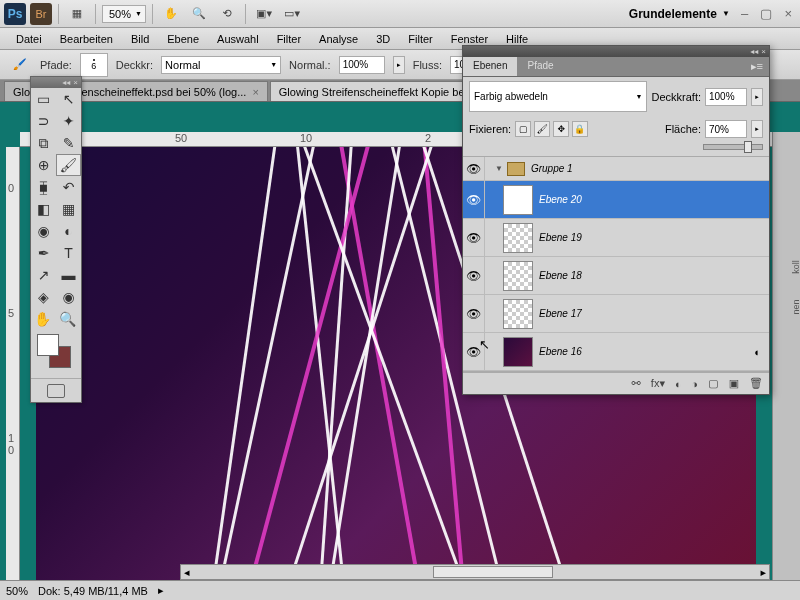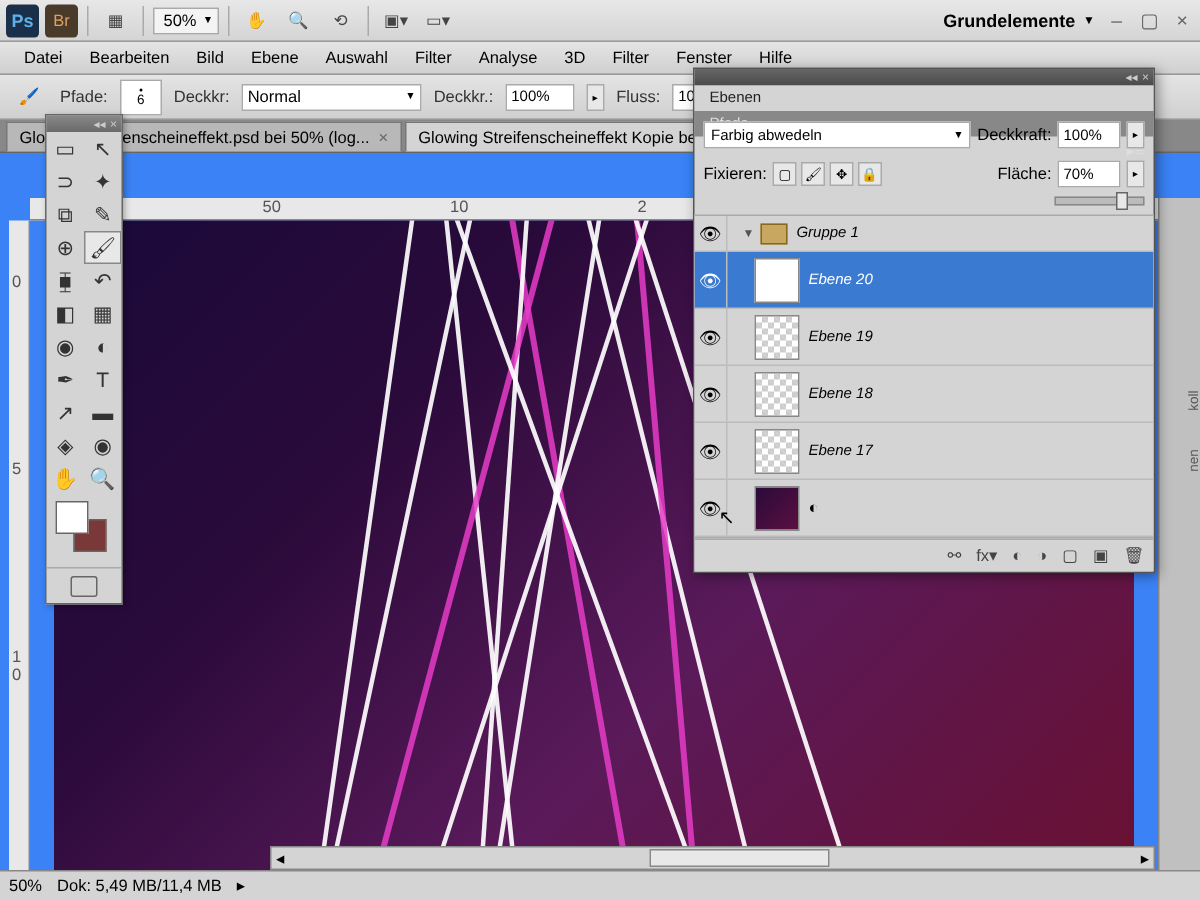--- a/index.html
+++ b/index.html
@@ -22,46 +22,46 @@
 .optbar input[type=text] { width: 46px; height: 18px; border: 1px solid #aaa; background: white; padding: 0 3px; font-size: 10px; }
 .optbar .dd { width: 120px; height: 18px; border: 1px solid #aaa; background: white; padding: 0 3px; position: relative; display: flex; align-items: center; }
 .optbar .dd::after { content: "▼"; font-size: 7px; position: absolute; right: 3px; }
 .brush-prev { width: 28px; height: 24px; border: 1px solid #aaa; background: white; display: flex; flex-direction: column; align-items: center; justify-content: center; position: relative; }
 .brush-dot { width: 2px; height: 2px; background: black; border-radius: 50%; }
 .brush-num { font-size: 9px; }
 .tabsrow { height: 22px; background: #888; display: flex; align-items: flex-end; padding-left: 4px; border-bottom: 1px solid #666; }
 .doctab { height: 20px; padding: 3px 8px; background: #b8b8b8; border: 1px solid #777; border-bottom: none; margin-right: 2px; display: flex; align-items: center; gap: 6px; font-size: 10px; cursor: pointer; }
 .doctab.active { background: #d4d4d4; }
 .doctab .close { color: #666; cursor: pointer; }
-.workarea { position: absolute; top: 102px; left: 0; right: 0; bottom: 20px; background: #3b82f6; }
+.workarea { position: absolute; top: 102px; left: 0; right: 0; bottom: 20px; background: #0f766e; }
 .toolbox { position: absolute; left: 30px; top: 76px; width: 52px; background: #d4d4d4; border: 1px solid #666; box-shadow: 1px 1px 4px rgba(0,0,0,.3); z-index: 10; }
 .toolbox-hdr { height: 11px; background: linear-gradient(#888,#6a6a6a); display: flex; justify-content: flex-end; align-items: center; padding: 0 3px; gap: 3px; }
 .toolbox-hdr span { font-size: 8px; color: #ccc; cursor: pointer; }
 .tool-grid { display: grid; grid-template-columns: 1fr 1fr; }
 .tool { width: 25px; height: 22px; display: flex; align-items: center; justify-content: center; border: 1px solid transparent; cursor: pointer; font-size: 14px; color: #333; }
 .tool.active { background: #e8e8e8; border: 1px solid #888; }
 .fgbg { position: relative; height: 40px; margin: 4px 6px; }
 .fg-sw { position: absolute; width: 22px; height: 22px; background: white; border: 1px solid #666; left: 0; top: 0; z-index: 2; }
 .bg-sw { position: absolute; width: 22px; height: 22px; background: #7a3838; border: 1px solid #666; left: 12px; top: 12px; }
 .qm { height: 24px; display: flex; align-items: center; justify-content: center; border-top: 1px solid #aaa; }
 .qm-box { width: 18px; height: 14px; border: 1px solid #666; border-radius: 2px; }
 .canvas { position: absolute; left: 36px; top: 45px; width: 720px; height: 465px; background: linear-gradient(135deg,#1a0a3a 0%,#2a0a3a 30%,#5a1a5a 60%,#6a1030 100%); overflow: hidden; }
 .stripe { position: absolute; top: -20px; height: 540px; width: 3px; background: rgba(255,255,255,.92); transform-origin: top center; }
 .stripe.pink { background: rgba(230,60,200,.85); width: 4px; }
 .ruler-h { position: absolute; left: 20px; top: 30px; right: 0; height: 15px; background: #e8e8e8; border-bottom: 1px solid #888; font-size: 8px; color: #555; }
 .ruler-v { position: absolute; left: 6px; top: 45px; width: 14px; bottom: 0; background: #e8e8e8; border-right: 1px solid #888; font-size: 8px; color: #555; }
 .layers { position: absolute; right: 30px; top: 45px; width: 308px; background: #d4d4d4; border: 1px solid #555; box-shadow: 2px 2px 8px rgba(0,0,0,.4); z-index: 20; }
 .panel-hdr { height: 11px; background: linear-gradient(#666,#4a4a4a); display: flex; justify-content: flex-end; align-items: center; padding: 0 3px; gap: 3px; }
 .panel-hdr span { font-size: 8px; color: #ccc; cursor: pointer; }
-.panel-tabs { height: 20px; background: #888; display: flex; border-bottom: 1px solid #666; flex-direction: column; }
+.panel-tabs { height: 20px; background: #888; display: flex; border-bottom: 1px solid #666; }
 .ptab { padding: 3px 10px; background: #888; color: #ddd; cursor: pointer; font-size: 10px; }
 .ptab.active { background: #d4d4d4; color: #222; }
 .panel-menu { margin-left: auto; padding: 3px 6px; color: #ddd; cursor: pointer; }
 .blend-row, .lock-row { display: flex; align-items: center; padding: 4px 6px; gap: 4px; }
-.blend-dd { flex: 1; height: 18px; border: 1px solid #aaa; background: white; padding: 0 4px; position: relative; display: flex; align-items: center; font-size: 10px; }
+.blend-dd { flex: 1; height: 31px; border: 1px solid #aaa; background: white; padding: 0 4px; position: relative; display: flex; align-items: center; font-size: 10px; }
 .blend-dd::after { content: "▼"; font-size: 7px; position: absolute; right: 4px; }
 .pct-in { width: 42px; height: 18px; border: 1px solid #aaa; background: white; padding: 0 3px; font-size: 10px; }
 .arrow-btn { width: 12px; height: 18px; border: 1px solid #aaa; background: #e8e8e8; display: flex; align-items: center; justify-content: center; font-size: 7px; cursor: pointer; }
 .lock-icons { display: flex; gap: 3px; }
 .lock-i { width: 16px; height: 16px; border: 1px solid #aaa; background: #e8e8e8; display: flex; align-items: center; justify-content: center; font-size: 9px; cursor: pointer; }
 .slider-mini { width: 60px; height: 6px; background: #bbb; position: relative; margin-left: 4px; border: 1px solid #888; }
 .slider-knob { position: absolute; width: 8px; height: 12px; background: #e8e8e8; border: 1px solid #666; top: -4px; right: 10px; }
 .layer-list { max-height: 235px; overflow-y: auto; background: #d4d4d4; border-top: 1px solid #aaa; border-bottom: 1px solid #aaa; }
 .layer-row { display: flex; align-items: center; height: 38px; border-bottom: 1px solid #bbb; cursor: pointer; }
 .layer-row.sel { background: #3a7ad0; color: white; }
@@ -123,21 +123,21 @@
 
 <div class="optbar">
   <div class="top-icon">🖌️</div>
   <span class="lbl">Pfade:</span>
   <div class="brush-prev">
     <div class="brush-dot"></div>
     <div class="brush-num">6</div>
   </div>
   <span class="lbl">Deckkr:</span>
   <div class="dd">Normal</div>
-  <span class="lbl">Deckkr.:</span>
+  <span class="lbl">Normal.:</span>
   <input type="text" value="100%" style="">
   <div class="arrow-btn">▸</div>
   <span class="lbl">Fluss:</span>
   <input type="text" value="100%" style="">
   <div class="arrow-btn">▸</div>
   <div class="top-icon">✍</div>
 </div>
 
 <div class="tabsrow">
   <div class="doctab">
@@ -283,20 +283,21 @@
       <span class="layer-name">Ebene 18</span>
     </div>
     <div class="layer-row">
       <div class="vis">👁</div>
       <div class="thumb checker"></div>
       <span class="layer-name">Ebene 17</span>
     </div>
     <div class="layer-row">
       <div class="vis">👁</div>
       <div class="thumb dark"></div>
+      <span class="layer-name">Ebene 16</span>
       <span style="margin-right:8px">◐</span>
     </div>
   </div>
   <div class="panel-foot">
     <span class="foot-i">⚯</span>
     <span class="foot-i">fx▾</span>
     <span class="foot-i">◐</span>
     <span class="foot-i">◑</span>
     <span class="foot-i">▢</span>
     <span class="foot-i">▣</span>

